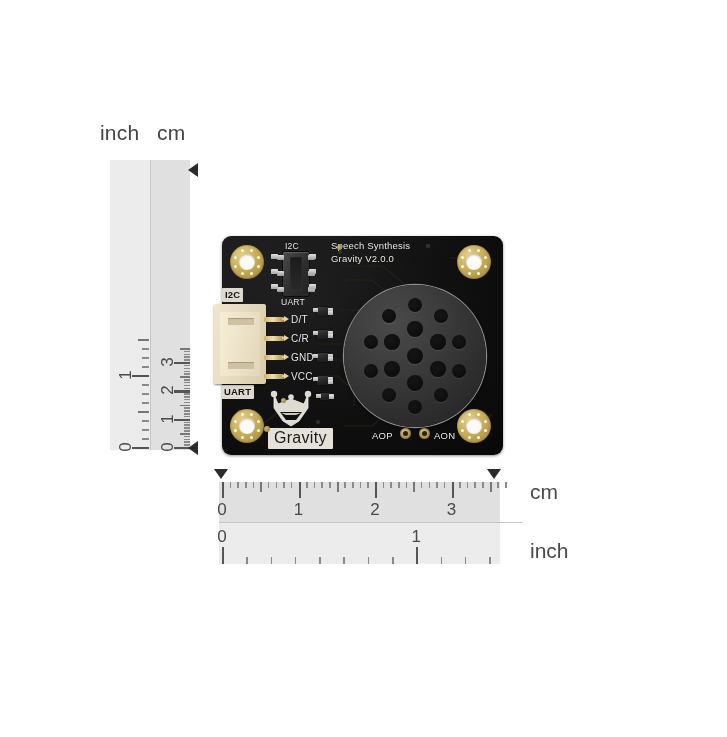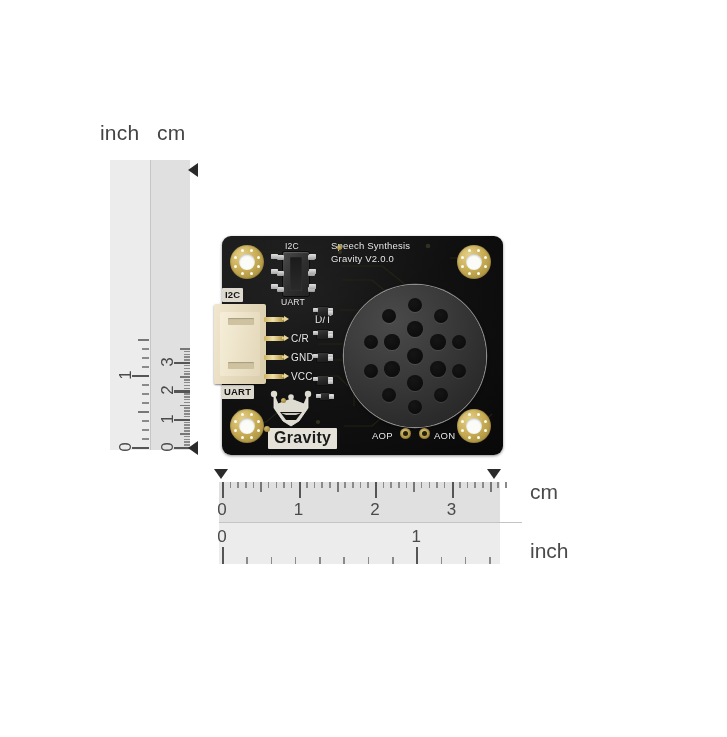--- a/index.html
+++ b/index.html
@@ -230,21 +230,21 @@
     padding: 1px 3px 1.5px 3px;
     font-weight: bold;
     border-radius: 1px;
     text-shadow: none;
   }
   .silk.gravity {
     color: #1a1a1a;
     background: #e4e2d8;
     padding: 1px 6px 2px 6px;
     font-size: 16px;
-    font-weight: bold;
+    font-weight: normal;
     letter-spacing: 0.3px;
     border-radius: 1px;
     text-shadow: none;
   }
 
   
   .speaker {
     position: absolute;
     left: 344px; top: 285px;
     width: 142px; height: 142px;
@@ -530,21 +530,21 @@
   <div class="silk tiny" style="left:281px; top:297px;">UART</div>
 
   <div class="silk box" style="left:222px; top:288px;">I2C</div>
   <div class="silk box" style="left:221px; top:385px;">UART</div>
 
   <div class="silk gravity" style="left:268px; top:428px;">Gravity</div>
 
   <div id="pin-rows">
       <div class="pin-trace" style="left:266px; top:317px; width:18px;"></div>
       <div class="pin-arrow" style="left:284px; top:316px;"></div>
-      <div class="silk" style="left: 291px; top: 314px; font-size: 10px; margin-left: 24px;">D/T</div>
+      <div class="silk" style="left: 291px; top: 314px; font-size: 10px;">D/T</div>
       <div class="pin-trace" style="left:266px; top:336px; width:18px;"></div>
       <div class="pin-arrow" style="left:284px; top:335px;"></div>
       <div class="silk" style="left: 291px; top: 333px; font-size: 10px;">C/R</div>
       <div class="pin-trace" style="left:266px; top:355px; width:18px;"></div>
       <div class="pin-arrow" style="left:284px; top:354px;"></div>
       <div class="silk" style="left: 291px; top: 352px; font-size: 10px;">GND</div>
       <div class="pin-trace" style="left:266px; top:374px; width:18px;"></div>
       <div class="pin-arrow" style="left:284px; top:373px;"></div>
       <div class="silk" style="left: 291px; top: 371px; font-size: 10px;">VCC</div>
     </div>

